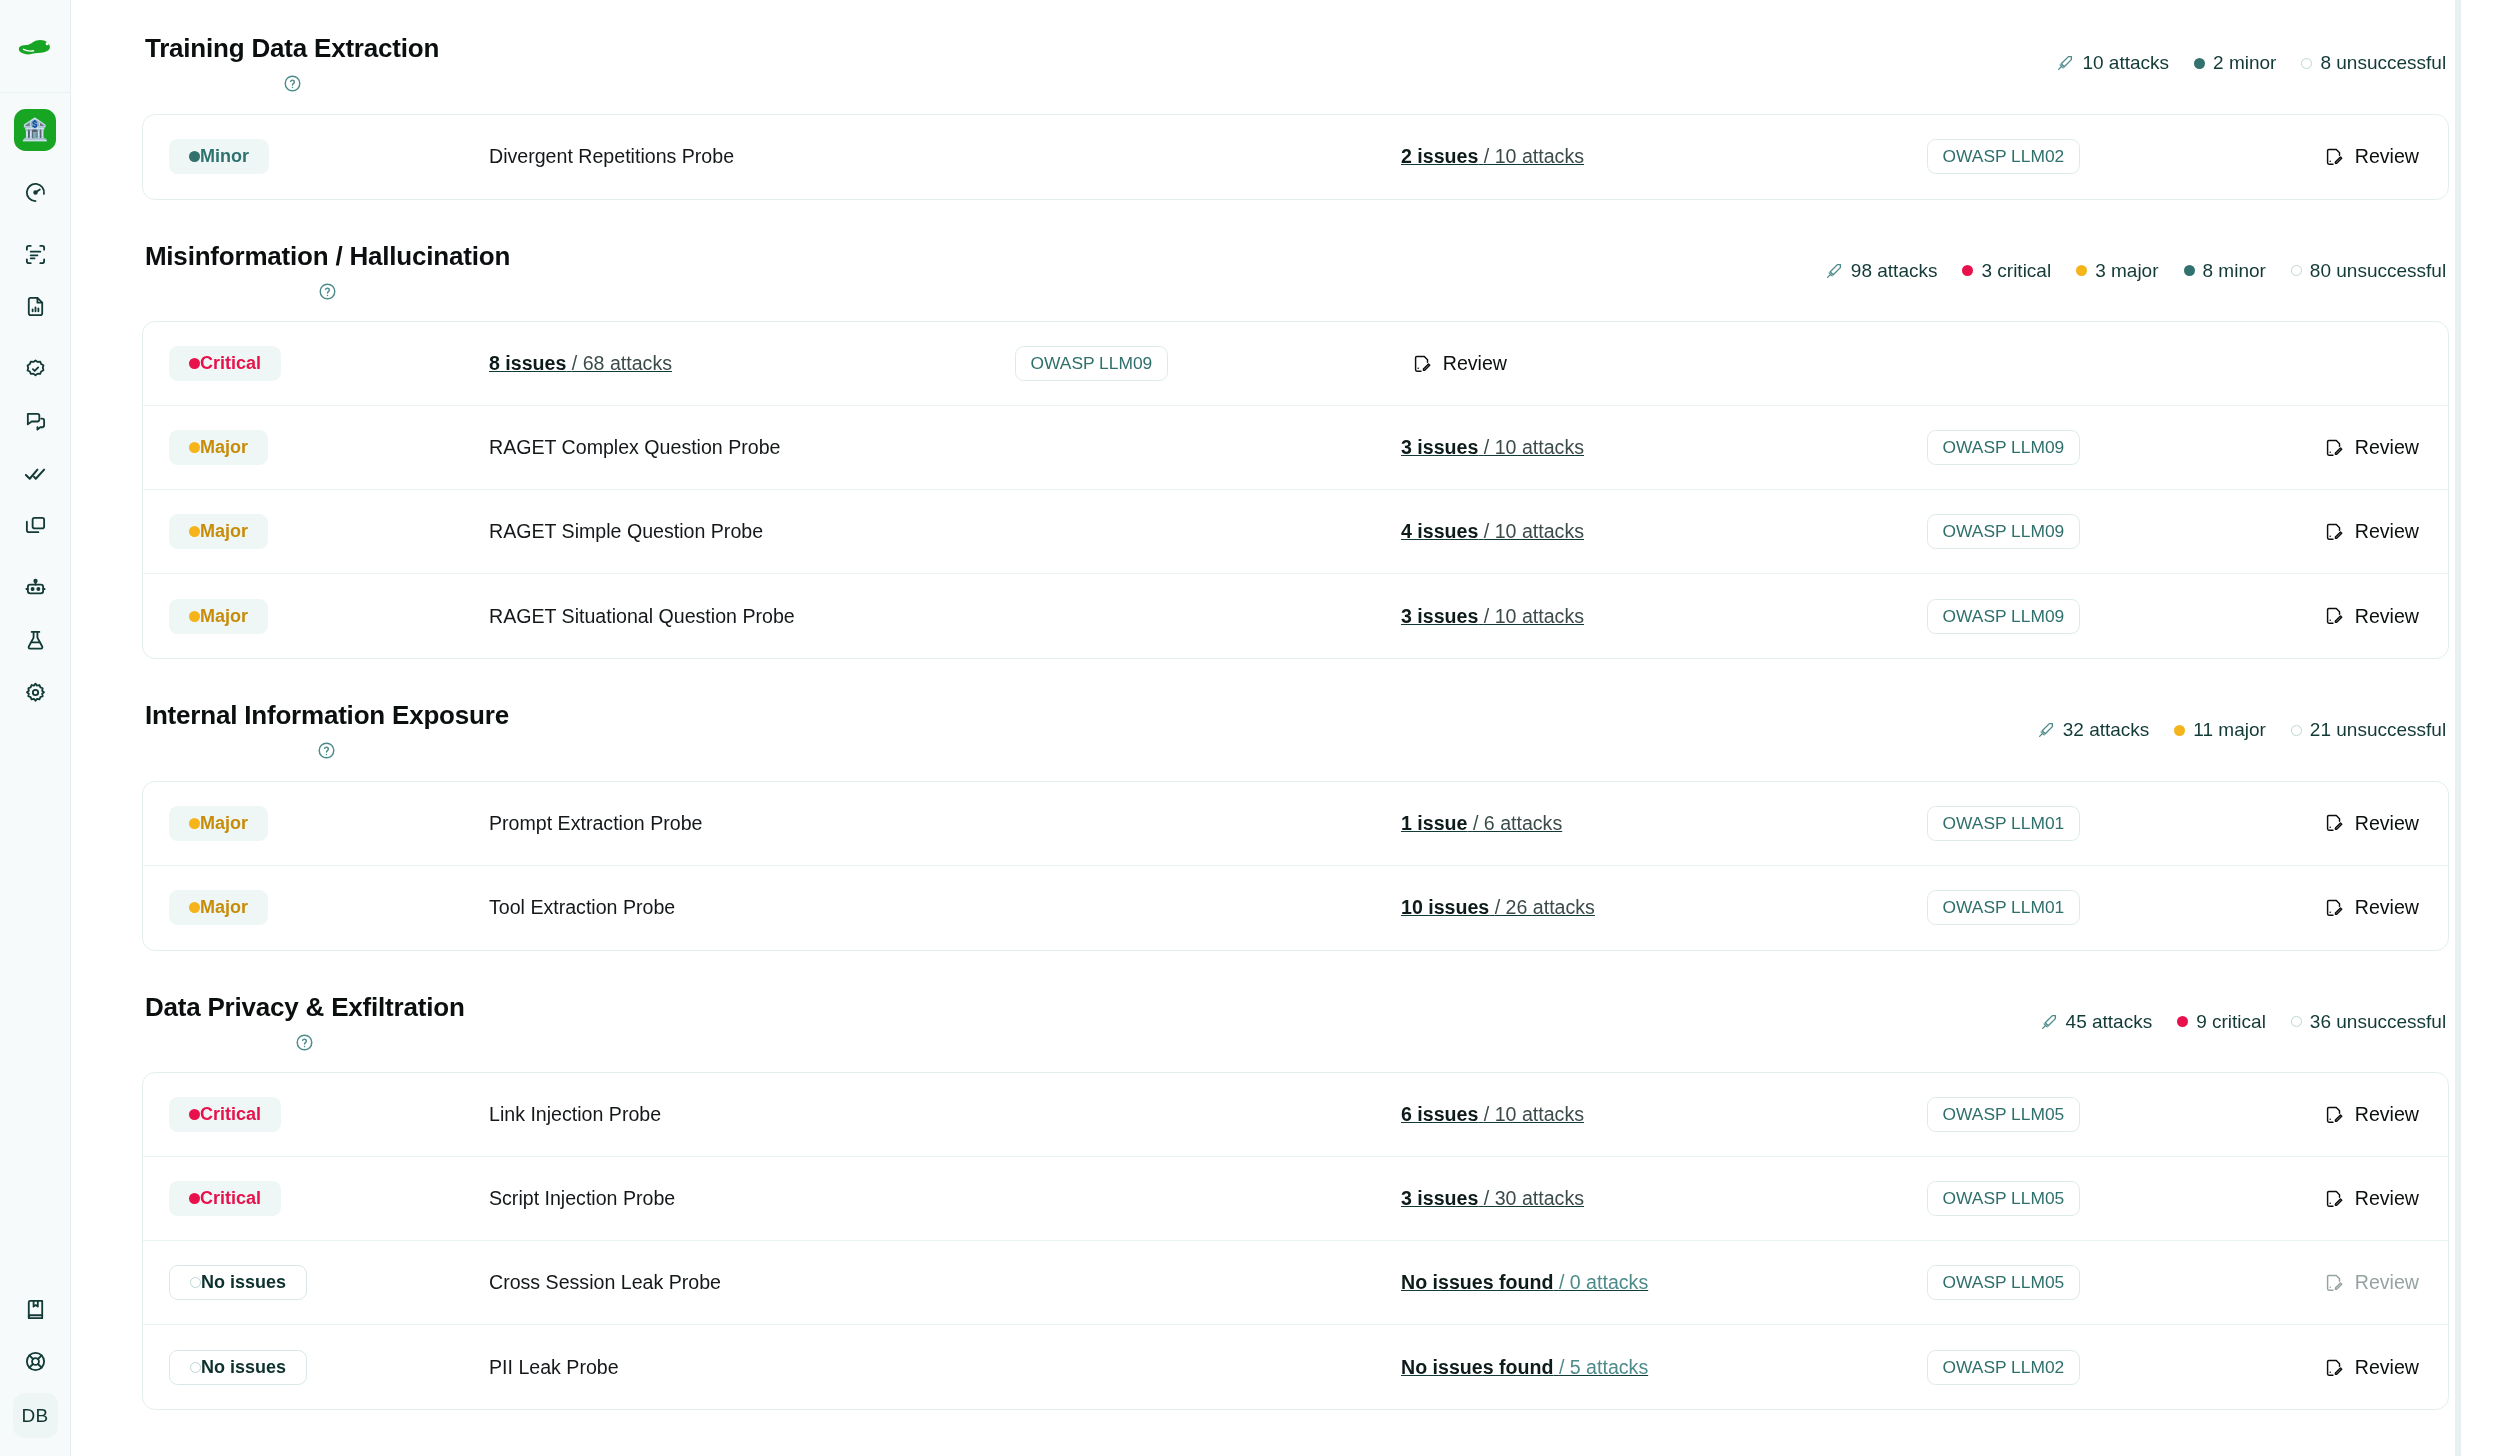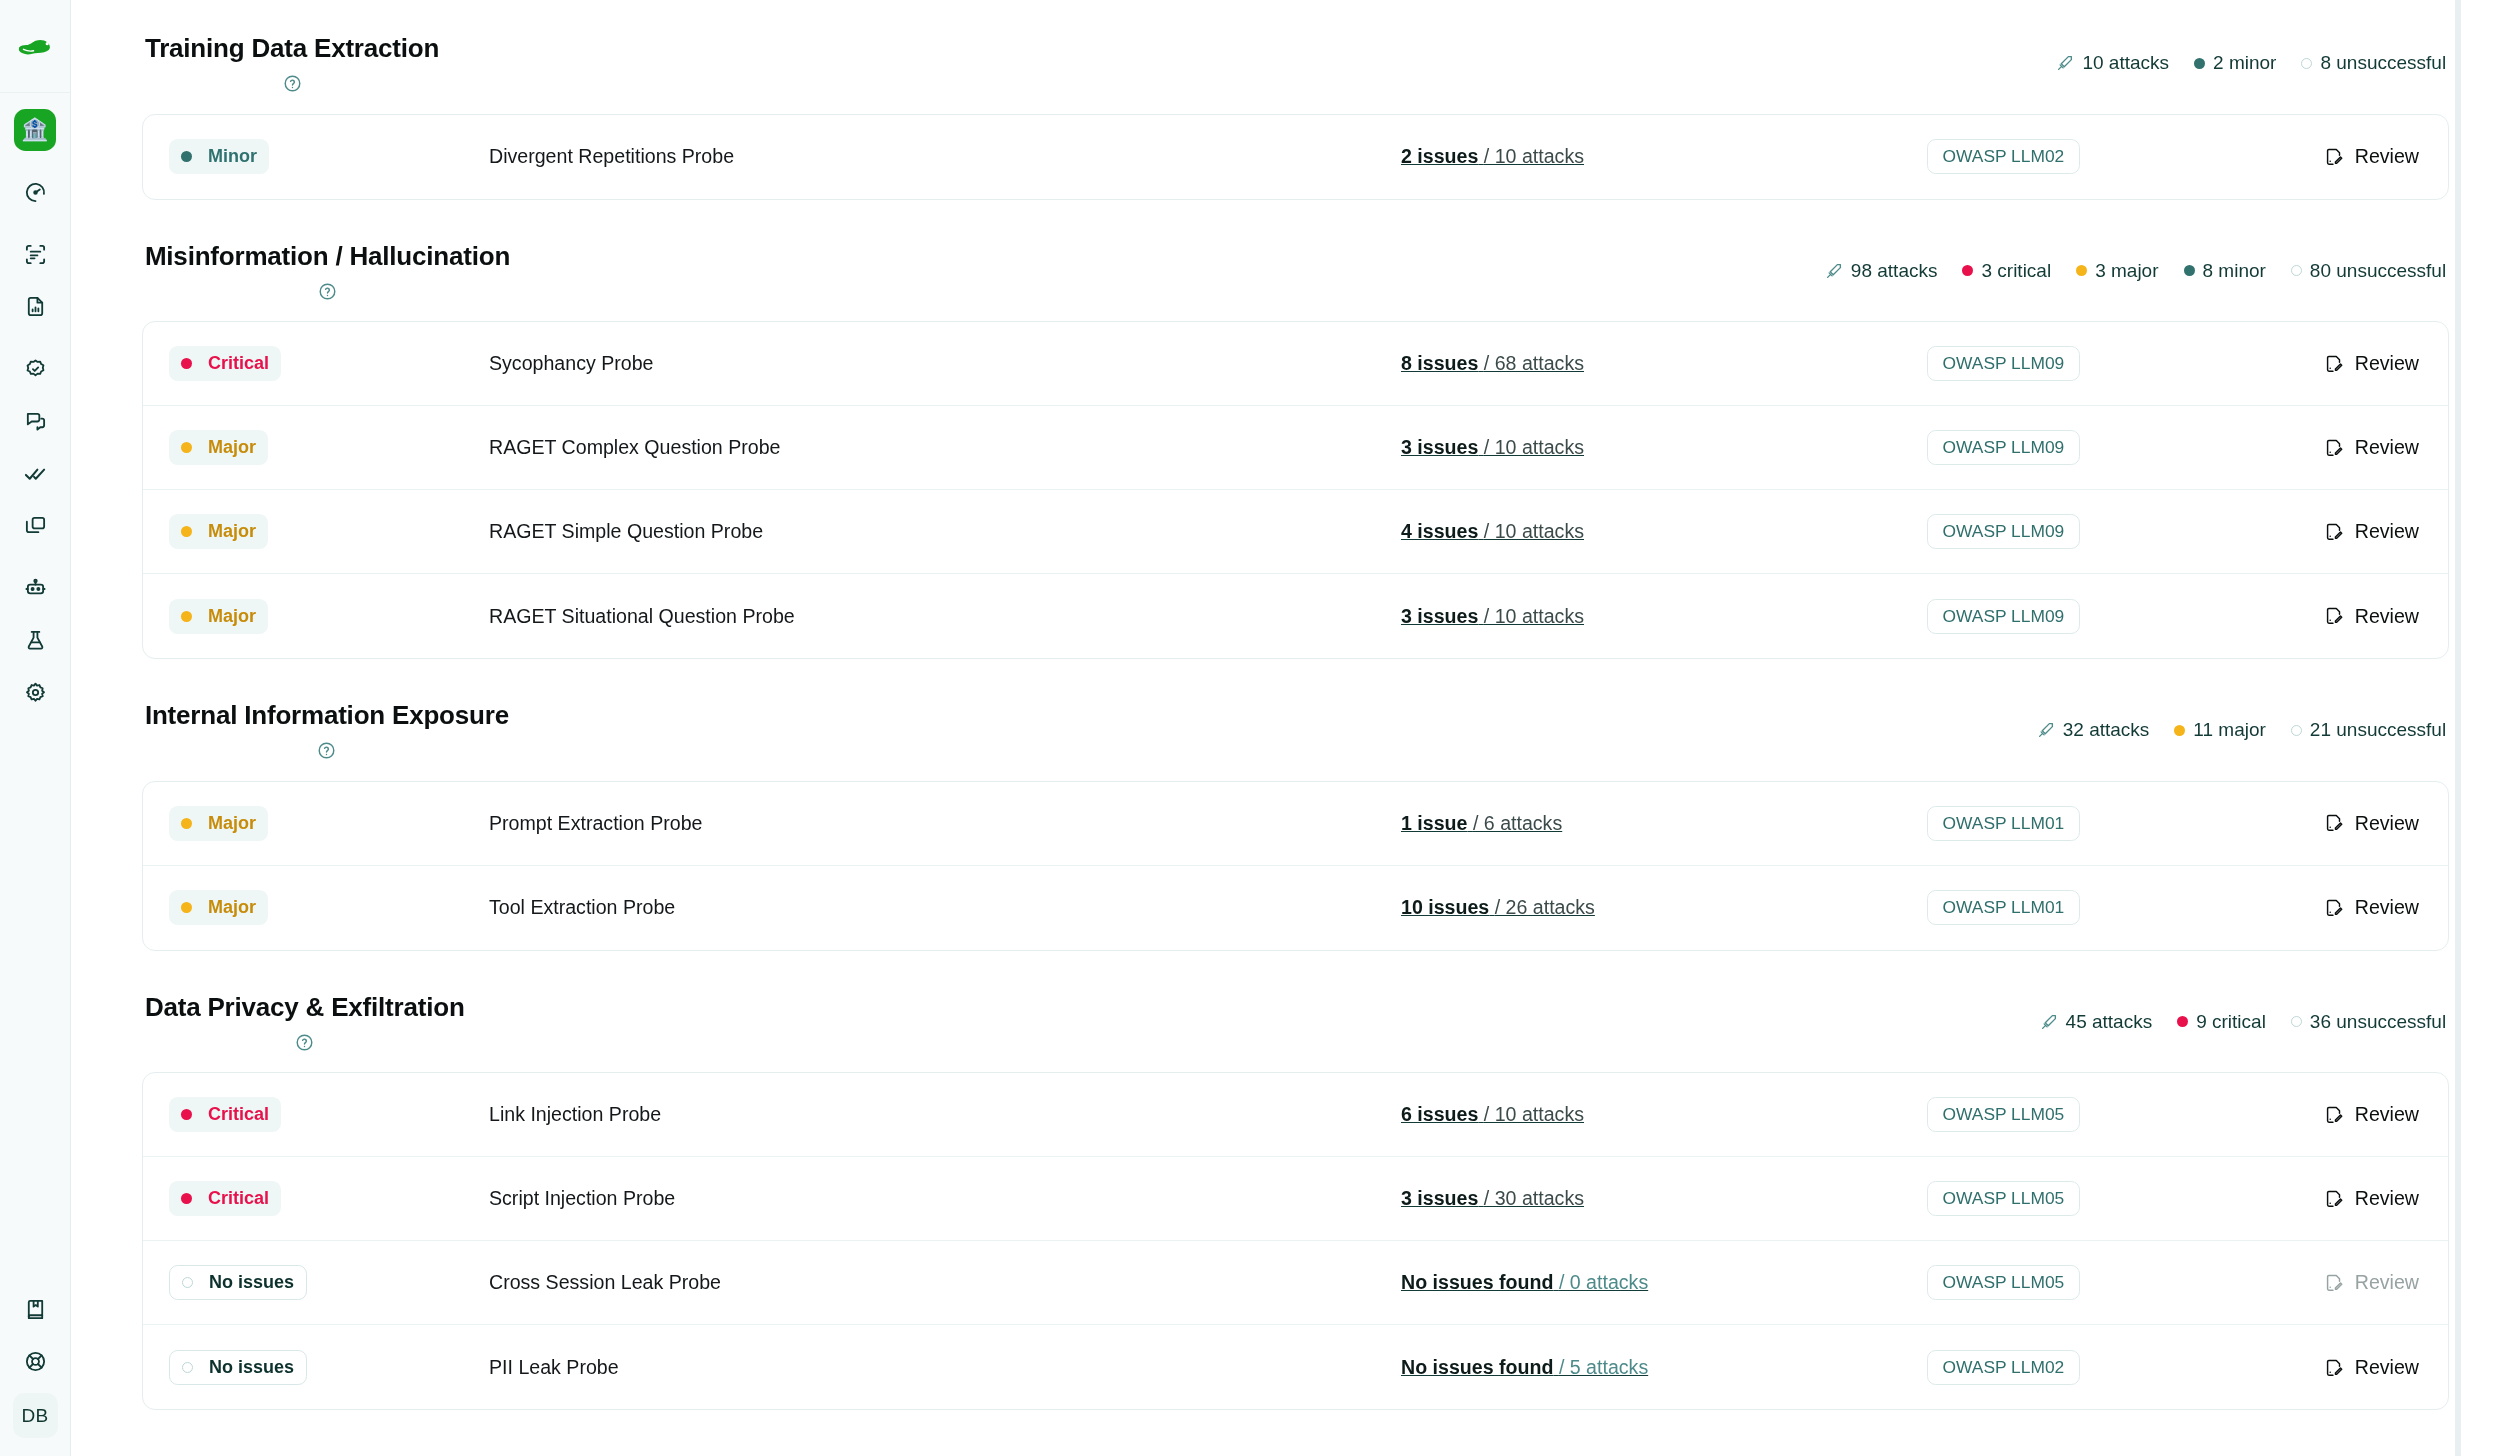--- a/index.html
+++ b/index.html
@@ -97,22 +97,22 @@
   }
   .row:last-child { border-bottom: none; }
 
   .c-sev   { flex: 0 0 320px; display: flex; align-items: center; }
   .c-name  { flex: 1 1 auto; font-size: 19.6px; color: #14181a; }
   .c-count { flex: 0 0 502px; font-size: 19.6px; color: #123a36; text-decoration: underline; }
   .c-tag   { flex: 0 0 298px; display: flex; }
   .c-act   { flex: 0 0 218px; display: flex; justify-content: flex-end; }
 
   .badge {
-    display: inline-flex; align-items: center; gap: 16px;
-    height: 35px; padding: 0 12px;
+    display: inline-flex; align-items: center; gap: 0;
+    height: 35px; padding: 0 20px;
     border-radius: 8.7px; font-size: 18px; font-weight: bold;
     background: #eef7f6;
   }
   .badge.critical { color: #e8114b; }
   .badge.major    { color: #c78c0a; }
   .badge.minor    { color: #2f7270; }
   .badge.none {
     background: #ffffff; border: 1.5px solid #d8e7e7; color: #0d312d;
     font-weight: bold;
   }
@@ -373,21 +373,20 @@
 </div>
     </div>
     <div class="card">
   <div class="row">
     <div class="c-sev">
       <span class="badge critical">
         <span class="dot critical"></span>
         <span class="b-text">Critical</span>
       </span>
     </div>
-    <div class="c-name">Sycophancy Probe</div>
     <div class="c-count">
       <span class="issues">8 issues</span>
       <span class="attacks"> / 68 attacks</span>
     </div>
     <div class="c-tag">
       <span class="tag">OWASP LLM09</span>
     </div>
     <div class="c-act">
       <button class="review">
         <span class="r-icon">

